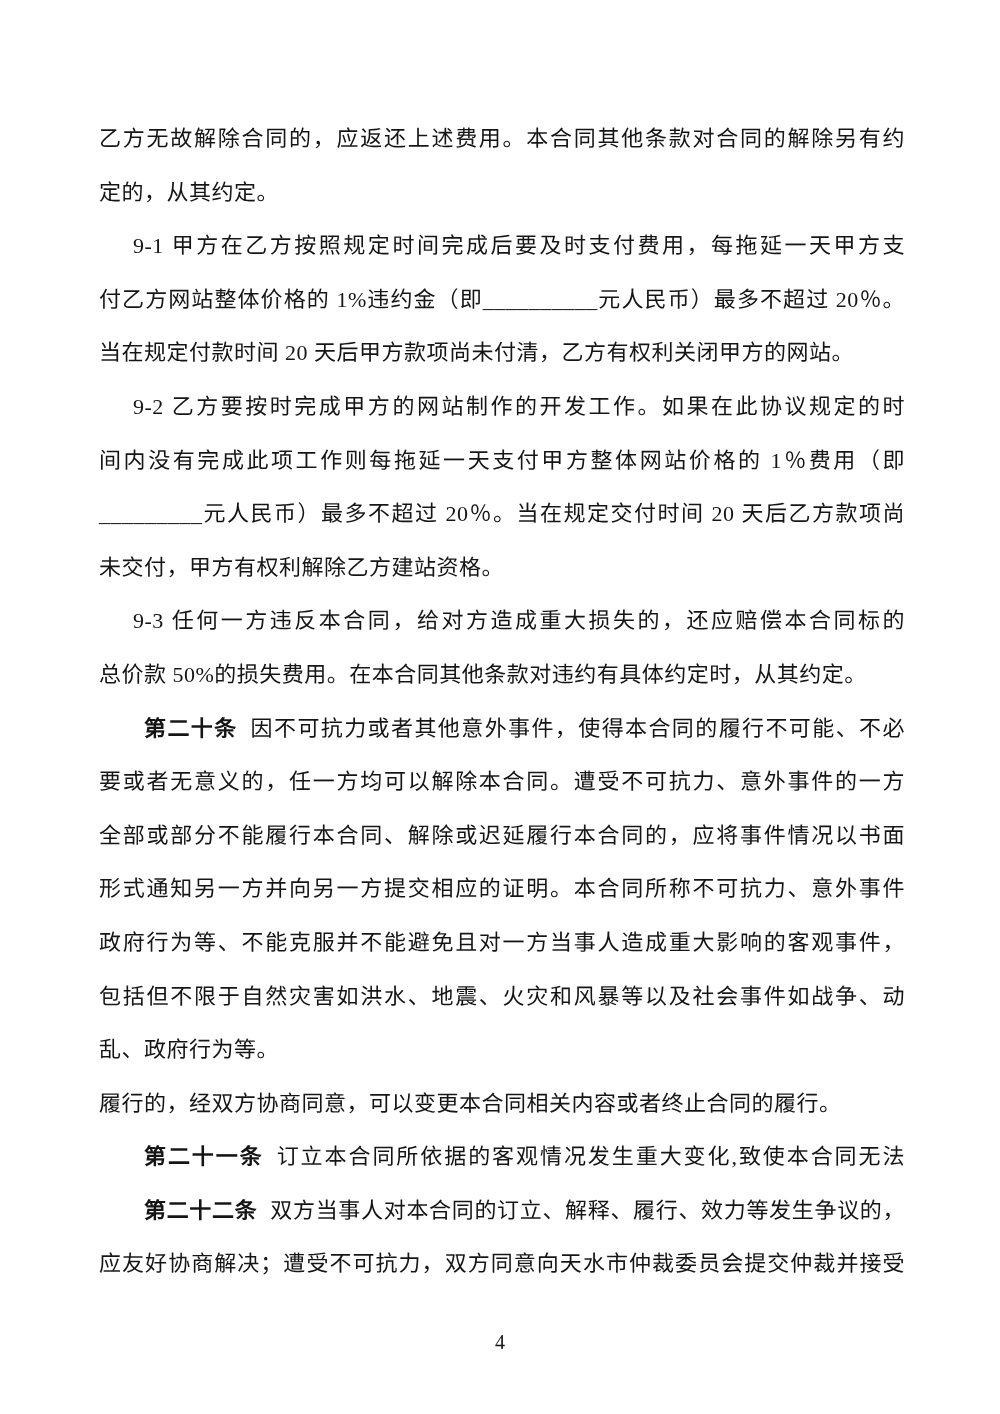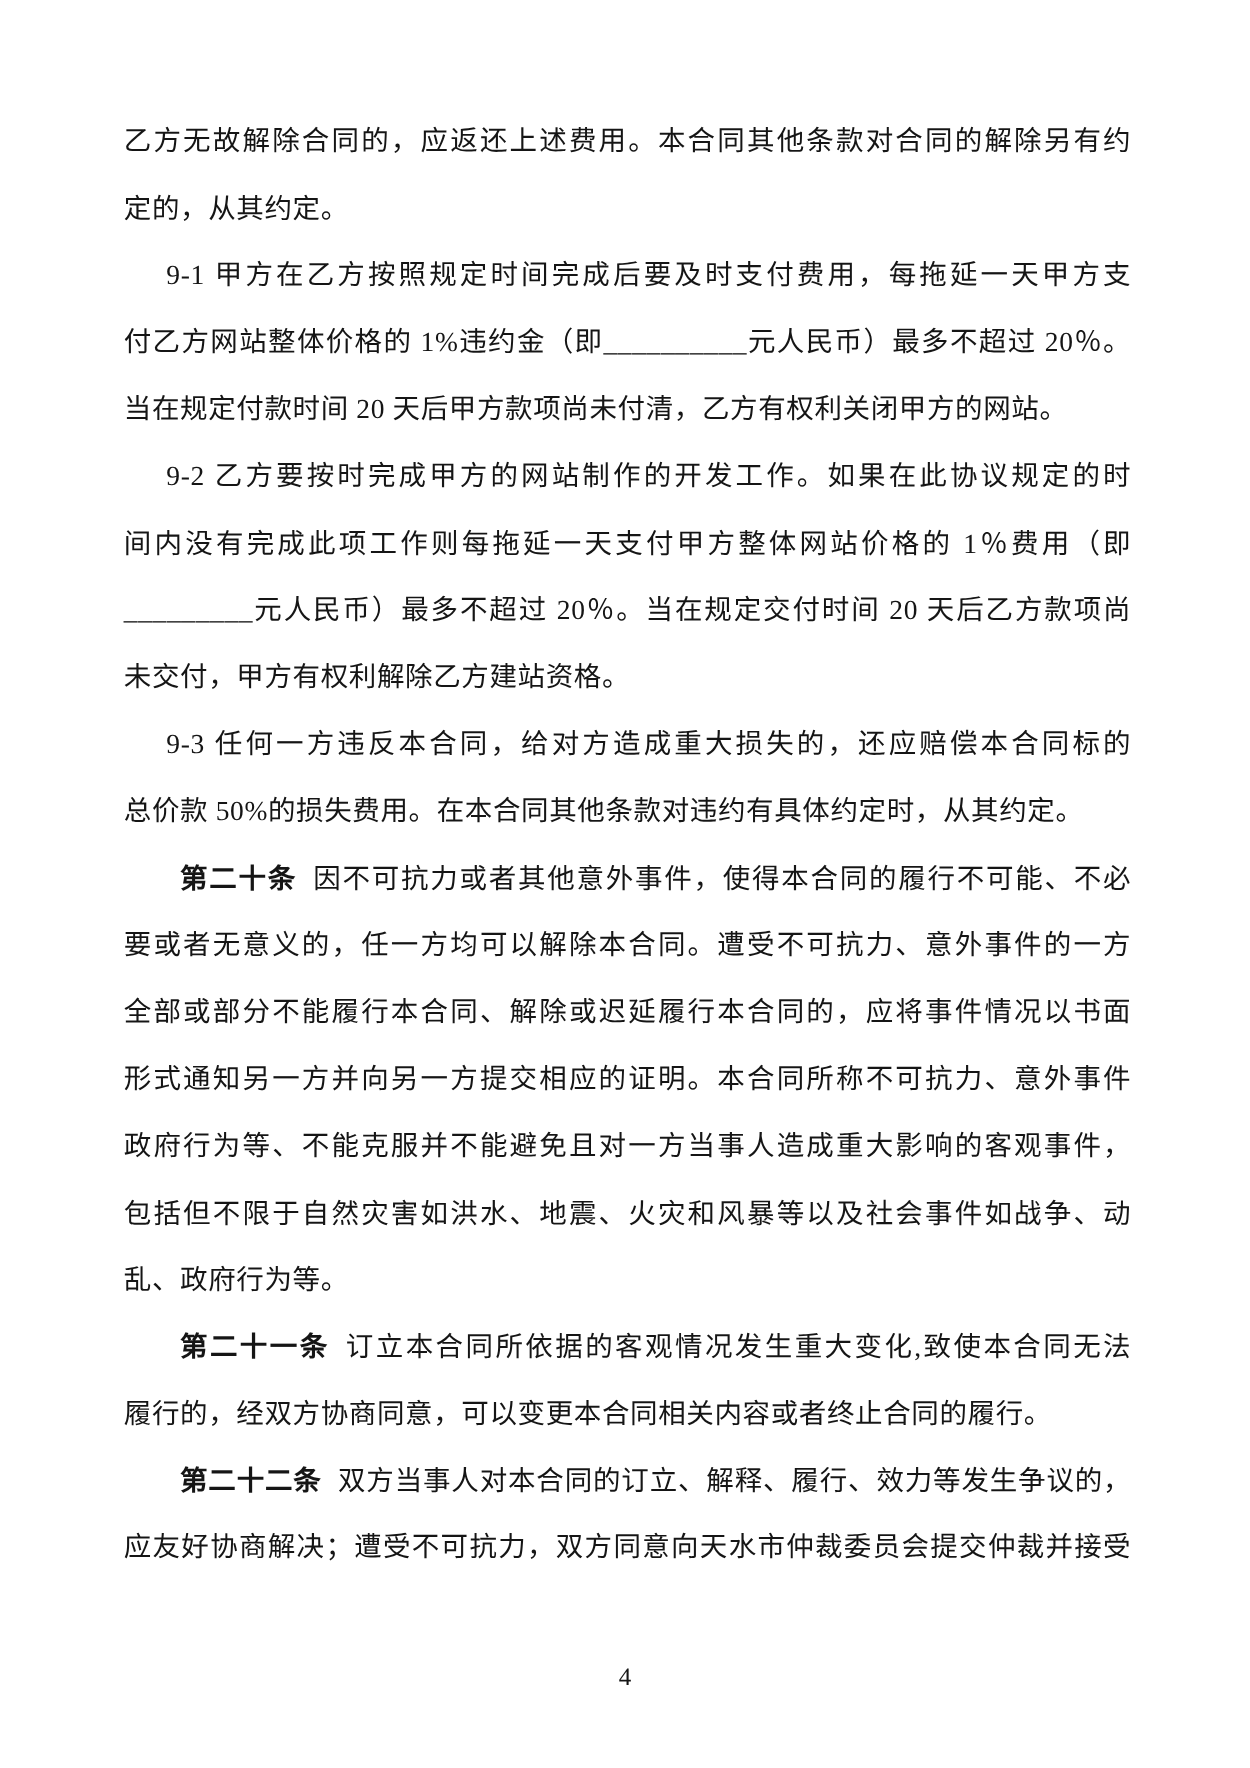--- a/index.html
+++ b/index.html
@@ -12,21 +12,21 @@
     height: 1414px;
     position: relative;
     background: #ffffff;
     color: #151515;
     font-family: "Liberation Serif", "DejaVu Serif", serif;
     overflow: hidden;
   }
   .doc-body {
     position: absolute;
     left: 99px;
-    top: 86px;
+    top: 112px;
     width: 806px;
   }
   .line {
     font-size: 22px;
     line-height: 53.6px;
     height: 53.6px;
     white-space: nowrap;
     letter-spacing: 0.5px;
   }
   .line.fill {
@@ -69,19 +69,19 @@
     <div class="line left"><span>未交付，甲方有权利解除乙方建站资格。</span></div>
     <div class="line fill indent-num"><span>9-3 任何一方违反本合同，给对方造成重大损失的，还应赔偿本合同标的</span></div>
     <div class="line left"><span>总价款 50%的损失费用。在本合同其他条款对违约有具体约定时，从其约定。</span></div>
     <div class="line fill indent-heading"><span class="clause-num">第二十条</span><span>因不可抗力或者其他意外事件，使得本合同的履行不可能、不必</span></div>
     <div class="line fill"><span>要或者无意义的，任一方均可以解除本合同。遭受不可抗力、意外事件的一方</span></div>
     <div class="line fill"><span>全部或部分不能履行本合同、解除或迟延履行本合同的，应将事件情况以书面</span></div>
     <div class="line fill"><span>形式通知另一方并向另一方提交相应的证明。本合同所称不可抗力、意外事件</span></div>
     <div class="line fill"><span>政府行为等、不能克服并不能避免且对一方当事人造成重大影响的客观事件，</span></div>
     <div class="line fill"><span>包括但不限于自然灾害如洪水、地震、火灾和风暴等以及社会事件如战争、动</span></div>
     <div class="line left"><span>乱、政府行为等。</span></div>
+    <div class="line left"><span>履行的，经双方协商同意，可以变更本合同相关内容或者终止合同的履行。</span></div>
     <div class="line fill indent-heading"><span class="clause-num">第二十一条</span><span>订立本合同所依据的客观情况发生重大变化,致使本合同无法</span></div>
-    <div class="line left"><span>履行的，经双方协商同意，可以变更本合同相关内容或者终止合同的履行。</span></div>
     <div class="line fill indent-heading"><span class="clause-num">第二十二条</span><span>双方当事人对本合同的订立、解释、履行、效力等发生争议的，</span></div>
     <div class="line fill"><span>应友好协商解决；遭受不可抗力，双方同意向天水市仲裁委员会提交仲裁并接受</span></div>
   </main>
 
 <footer class="page-footer">4</footer>
 
 </body></html>

